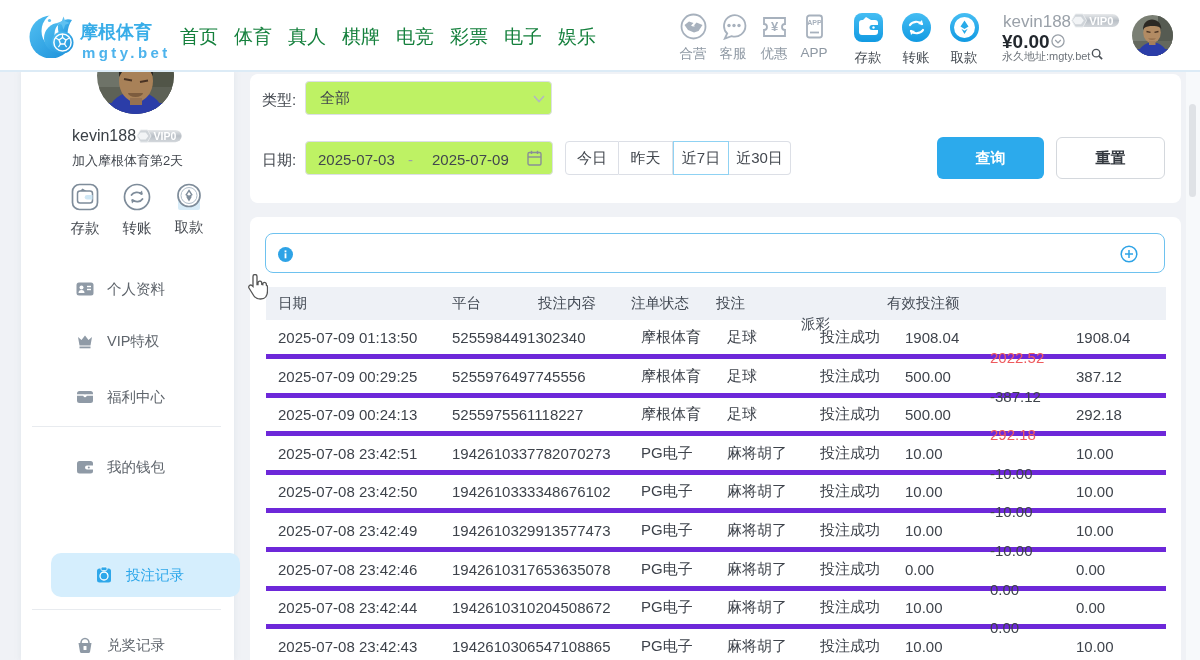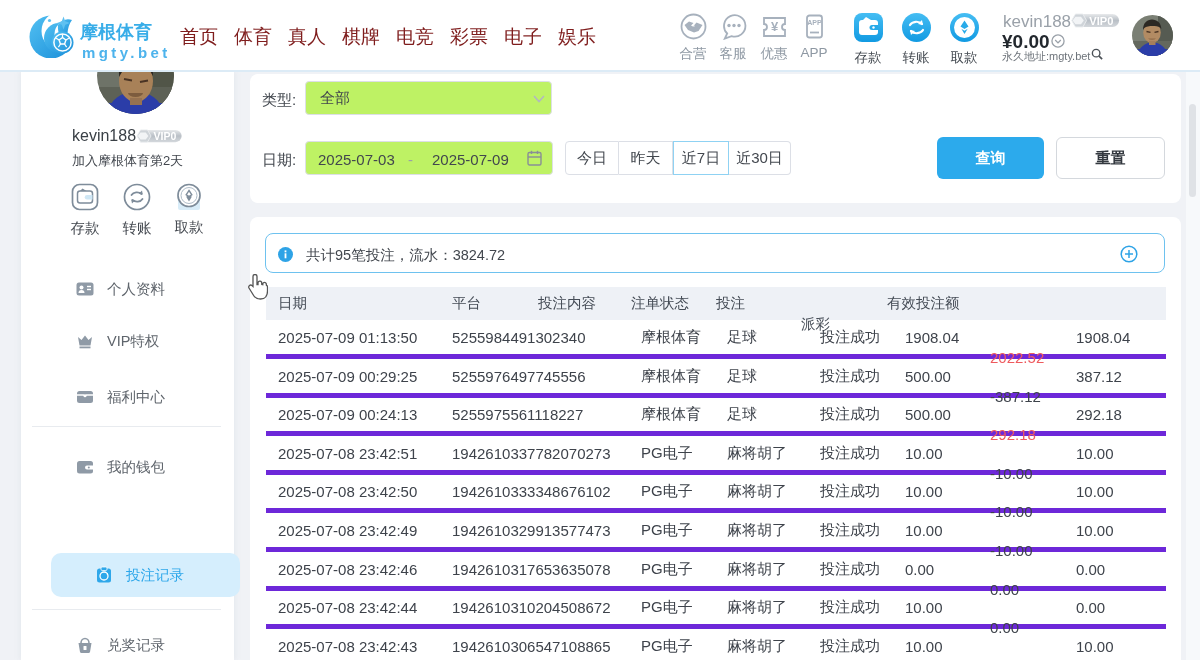--- a/index.html
+++ b/index.html
@@ -1,21 +1,21 @@
 <!DOCTYPE html>
 <html><head>
 <meta charset="utf-8">
 <style>
 * { margin:0; padding:0; box-sizing:border-box; }
 html,body { width:1200px; height:660px; overflow:hidden; }
 body { font-family:"Liberation Sans", sans-serif; background:#f0f2f6; position:relative; }
 .abs { position:absolute; }
 
 #nav { position:absolute; left:0; top:0; width:1200px; height:72px; background:#fff; border-bottom:2px solid #dcebf6; z-index:50; }
-.navitem { position:absolute; top:24px; font-size:19px; color:#7f1d1d; }
+.navitem { position:absolute; top:24px; font-size:19px; color:#15803d; }
 .gico { position:absolute; top:13px; width:40px; text-align:center; }
 .gico .lbl { font-size:13.5px; color:#8e98a3; margin-top:1px; }
 .bico { position:absolute; top:12px; width:48px; text-align:center; }
 .bico .lbl { font-size:13.5px; color:#454b52; margin-top:2px; }
 
 #side { position:absolute; left:21px; top:72px; width:213px; height:588px; background:#fff; z-index:5; box-shadow:0 0 6px rgba(180,190,200,.25); }
 #sideavatar { position:absolute; left:97px; top:37px; width:77px; height:77px; border-radius:50%; overflow:hidden; z-index:10; }
 .menuitem { position:absolute; left:11px; width:189px; height:44px; display:flex; align-items:center; font-size:14.5px; color:#5f656c; }
 .menuitem svg { margin-left:44px; margin-right:13px; }
 .menuitem.active { background:#d5eefd; border-radius:10px; color:#2ea7ea;margin-left:19px; }
@@ -319,21 +319,20 @@
   <div class="abs" style="left:806px;top:63px;width:109px;height:42px;background:#fff;border:1px solid #d4d8dd;border-radius:6px;color:#33383f;font-size:15px;font-weight:bold;text-align:center;line-height:40px;">重置</div>
 </div>
 
 <div id="card2">
   <div class="abs" style="left:15px;top:16px;width:900px;height:40px;border:1px solid #6ec2ef;border-radius:8px;"></div>
   <svg class="abs" style="left:28px;top:30px;" width="15" height="15" viewBox="0 0 15 15">
       <circle cx="7.5" cy="7.5" r="7.5" fill="#2ea3e6"></circle>
       <rect x="6.6" y="6.3" width="1.8" height="5" fill="#fff"></rect>
       <rect x="6.6" y="3.4" width="1.8" height="1.9" fill="#fff"></rect>
     </svg>
-  <div class="abs" style="left:56px;top:29px;font-size:14.5px;color:#42474e;">共计95笔投注，流水：3824.72</div>
   <svg class="abs" style="left:870px;top:28px;" width="18" height="18" viewBox="0 0 18 18">
       <circle cx="9" cy="9" r="7.8" fill="none" stroke="#2ea3e6" stroke-width="1.5"></circle>
       <line x1="9" y1="5" x2="9" y2="13" stroke="#2ea3e6" stroke-width="1.5"></line>
       <line x1="5" y1="9" x2="13" y2="9" stroke="#2ea3e6" stroke-width="1.5"></line>
     </svg>
   <div id="thead">
     <div class="c1">日期</div>
       <div class="c3">平台</div>
       <div class="c4">投注内容</div>
     <div class="c5">注单状态</div>

